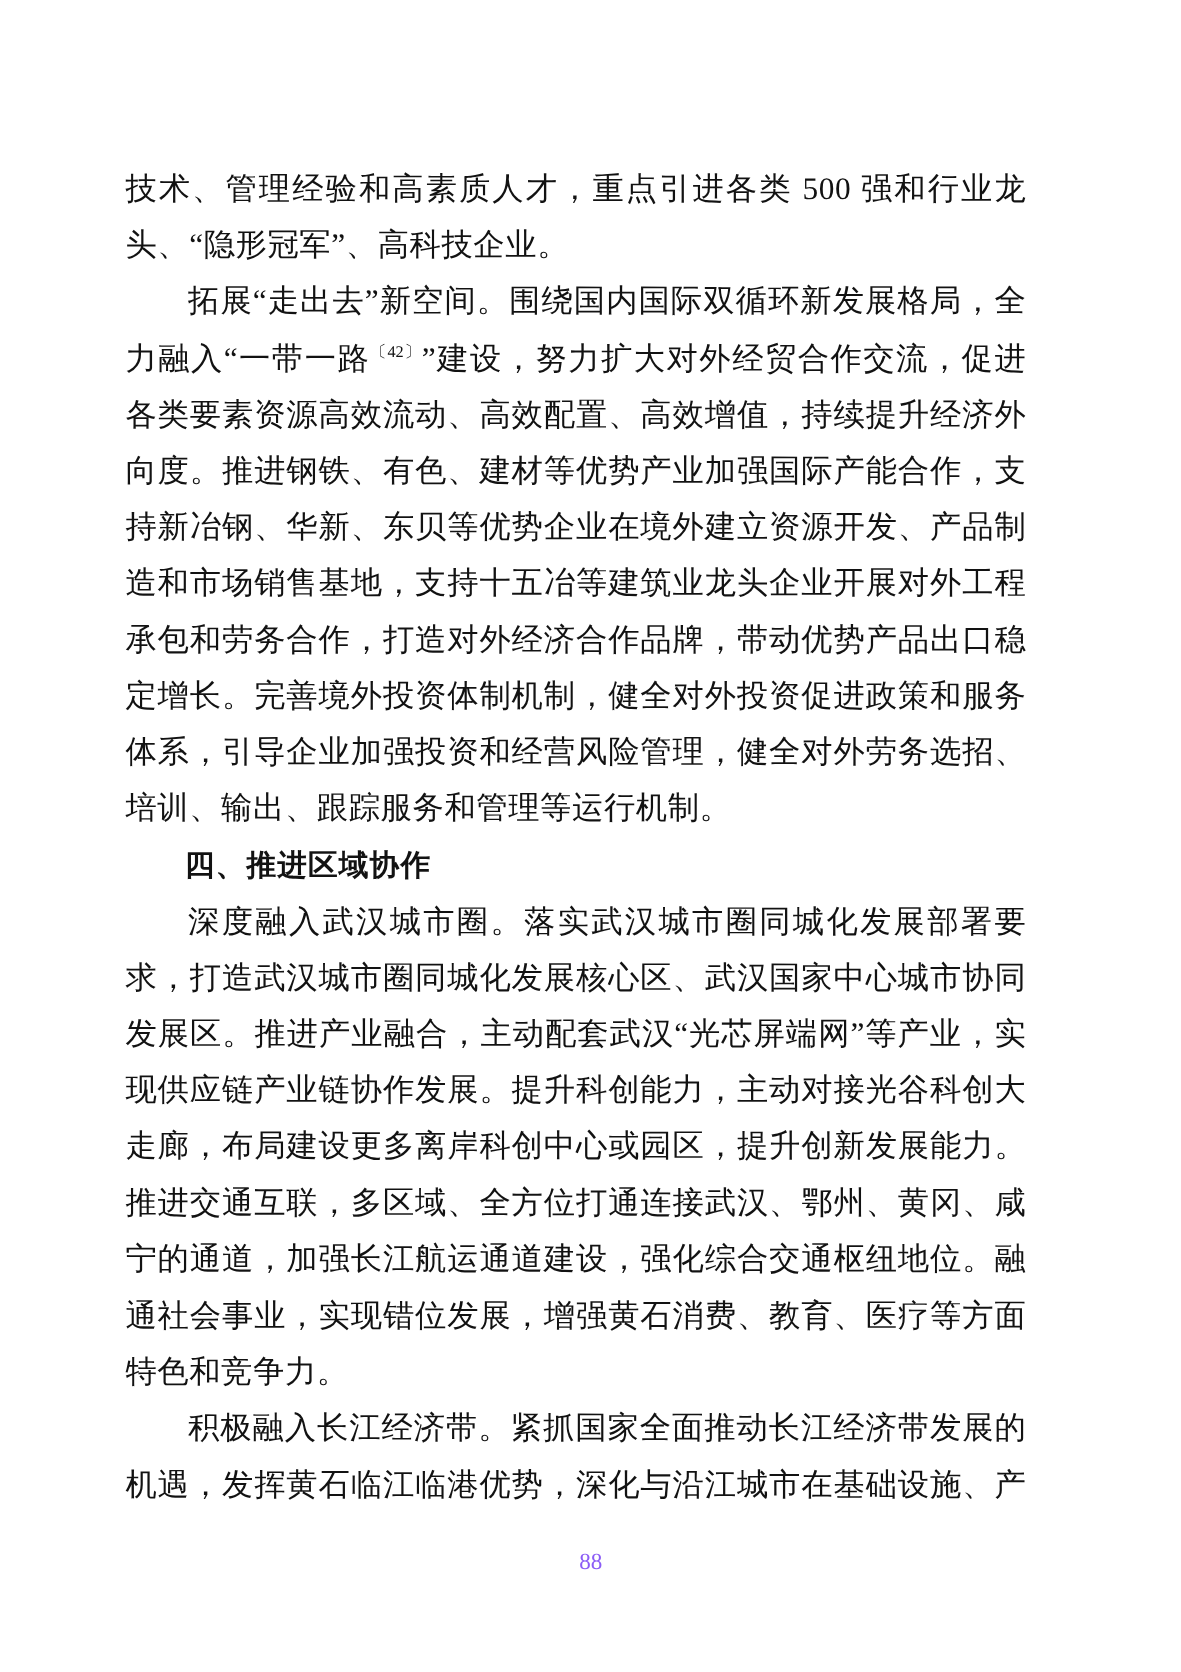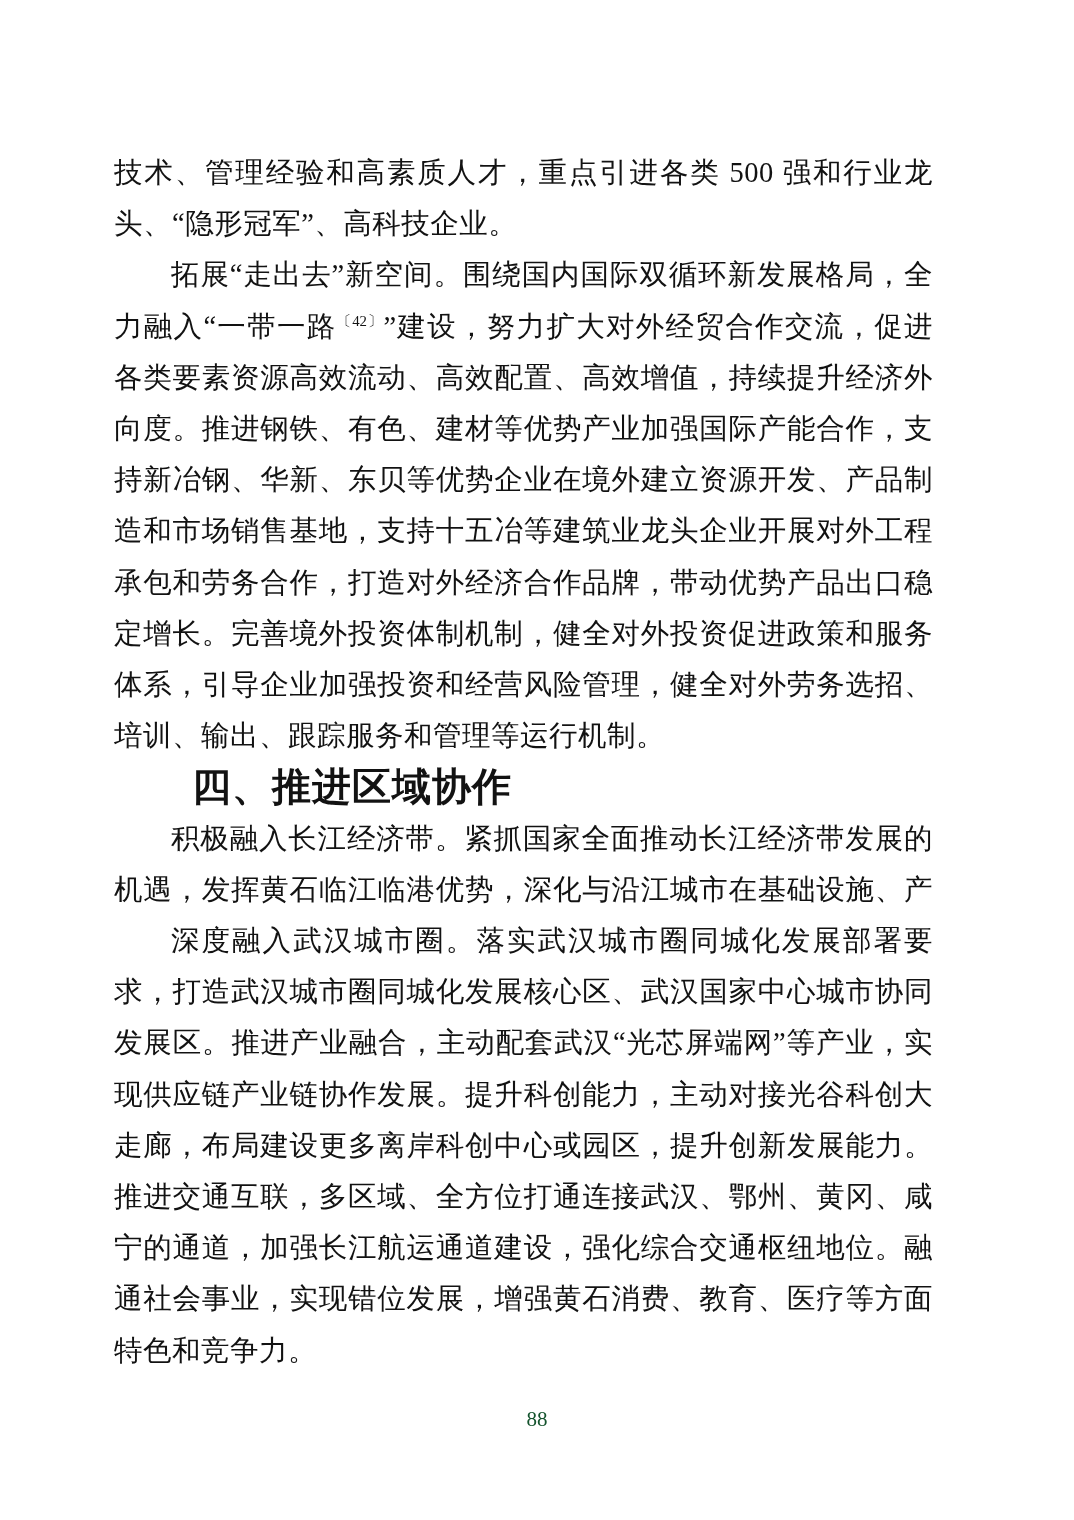--- a/index.html
+++ b/index.html
@@ -29,21 +29,21 @@
     margin: 0;
     text-align: justify;
     text-justify: inter-character;
   }
   .content p.indent { text-indent: 2em; }
   .content p.continues { text-align-last: justify; }
   .lead { font-weight: 400; }
   .body-text { font-weight: 400; }
   h2.section-heading {
     margin: 0;
-    font-size: 39px;
+    font-size: 27px;
     line-height: 51.2px;
     font-family: "Liberation Sans", "DejaVu Sans", sans-serif;
     font-weight: 700;
     text-indent: 2em;
     text-align: left;
     letter-spacing: 1px;
   }
   sup.footnote-ref {
     font-size: 0.52em;
     vertical-align: super;
@@ -53,30 +53,30 @@
   .page-footer {
     position: absolute;
     left: 0;
     bottom: 88px;
     width: 100%;
     text-align: center;
   }
   .page-number {
     font-size: 21px;
     font-family: "Liberation Serif", "DejaVu Serif", serif;
-    color: #14532d;
+    color: #8b5cf6;
   }
 </style>
 </head>
 <body>
 
 <div class="page" style="background: rgb(255, 255, 255); color: rgb(18, 18, 18);">
   <main class="content" id="content">
       <p class="paragraph"><span class="body-text">技术、管理经验和高素质人才，重点引进各类 500 强和行业龙头、“隐形冠军”、高科技企业。</span></p>
       <p class="paragraph indent"><span class="lead">拓展“走出去”新空间。</span><span class="body-text">围绕国内国际双循环新发展格局，全力融入“一带一路</span><sup class="footnote-ref">〔42〕</sup><span class="body-text">”建设，努力扩大对外经贸合作交流，促进各类要素资源高效流动、高效配置、高效增值，持续提升经济外向度。推进钢铁、有色、建材等优势产业加强国际产能合作，支持新冶钢、华新、东贝等优势企业在境外建立资源开发、产品制造和市场销售基地，支持十五冶等建筑业龙头企业开展对外工程承包和劳务合作，打造对外经济合作品牌，带动优势产品出口稳定增长。完善境外投资体制机制，健全对外投资促进政策和服务体系，引导企业加强投资和经营风险管理，健全对外劳务选招、培训、输出、跟踪服务和管理等运行机制。</span></p>
       <h2 class="section-heading">四、推进区域协作</h2>
+      <p class="paragraph indent"><span class="lead">深度融入武汉城市圈。</span><span class="body-text">落实武汉城市圈同城化发展部署要求，打造武汉城市圈同城化发展核心区、武汉国家中心城市协同发展区。推进产业融合，主动配套武汉“光芯屏端网”等产业，实现供应链产业链协作发展。提升科创能力，主动对接光谷科创大走廊，布局建设更多离岸科创中心或园区，提升创新发展能力。推进交通互联，多区域、全方位打通连接武汉、鄂州、黄冈、咸宁的通道，加强长江航运通道建设，强化综合交通枢纽地位。融通社会事业，实现错位发展，增强黄石消费、教育、医疗等方面特色和竞争力。</span></p>
       <p class="paragraph indent continues"><span class="lead">积极融入长江经济带。</span><span class="body-text">紧抓国家全面推动长江经济带发展的机遇，发挥黄石临江临港优势，深化与沿江城市在基础设施、产</span></p>
-      <p class="paragraph indent"><span class="lead">深度融入武汉城市圈。</span><span class="body-text">落实武汉城市圈同城化发展部署要求，打造武汉城市圈同城化发展核心区、武汉国家中心城市协同发展区。推进产业融合，主动配套武汉“光芯屏端网”等产业，实现供应链产业链协作发展。提升科创能力，主动对接光谷科创大走廊，布局建设更多离岸科创中心或园区，提升创新发展能力。推进交通互联，多区域、全方位打通连接武汉、鄂州、黄冈、咸宁的通道，加强长江航运通道建设，强化综合交通枢纽地位。融通社会事业，实现错位发展，增强黄石消费、教育、医疗等方面特色和竞争力。</span></p>
     </main>
   <footer class="page-footer">
     <span class="page-number">88</span>
   </footer>
 </div>
 
 </body></html>

